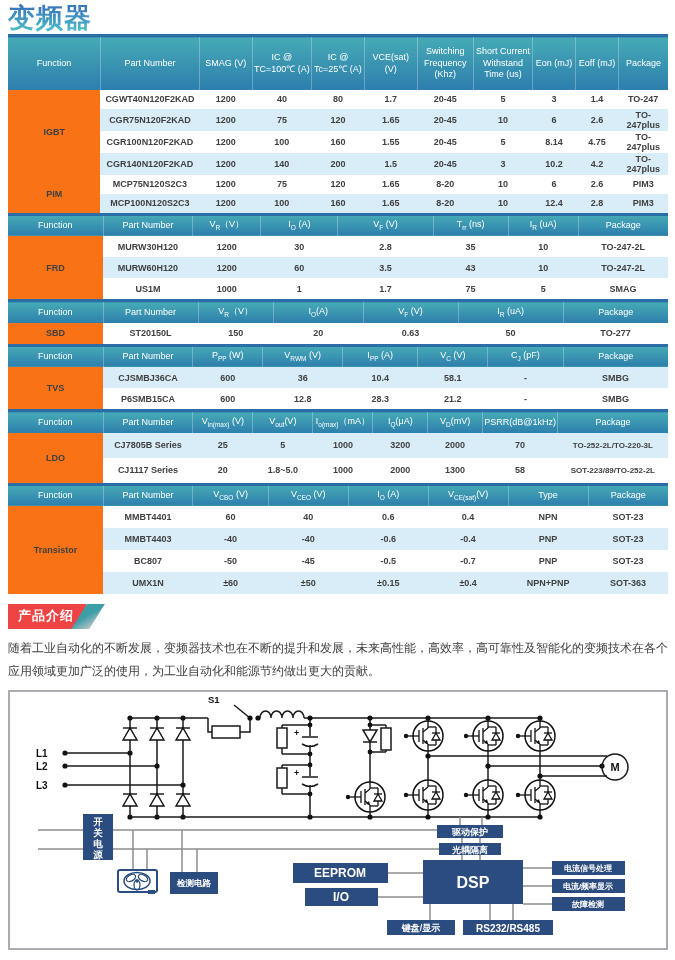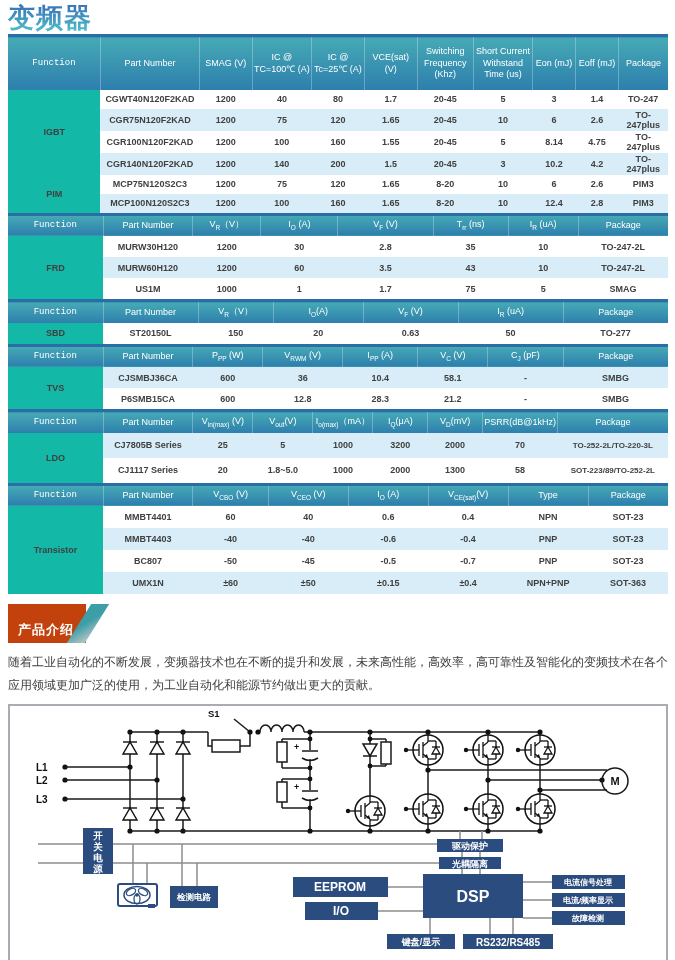--- a/index.html
+++ b/index.html
@@ -15,28 +15,28 @@
   }
 
   
   table.spec{ width:660px; border-collapse:collapse; table-layout:fixed; }
   table.spec th{
     background:linear-gradient(180deg,#46aab5 0%,#2d7ead 100%);
     color:#fff; font-weight:400; font-size:9px; line-height:1.3;
     text-align:center; vertical-align:middle; padding:2px 1px;
     border-left:1px solid rgba(255,255,255,.28);
   }
-  table.spec th:first-child{ border-left:none;font-family:Liberation Mono, monospace; }
+  table.spec th:first-child{ border-left:none; }
   table.spec thead tr{ border-top:3px solid #2b6da6; }
   table.spec td{
     font-size:9px; font-weight:bold; color:#404040; text-align:center;
     vertical-align:middle; padding:1px 2px; background:#fff;
     word-wrap:break-word;
   }
-  table.spec td.fn-cell{ background:#14b8a6; }
+  table.spec td.fn-cell{ background:#f97316; }
   table.stripe-even tbody tr:nth-of-type(even) td:not(.fn-cell){ background:#d8edf7; }
   table.stripe-odd  tbody tr:nth-of-type(odd)  td:not(.fn-cell){ background:#d8edf7; }
   sub{ font-size:6.5px; }
 
   .t0 thead tr{ height:54px; border-top-width:4px; } .t0 tbody tr{ height:19px; }
   .t1 thead tr,.t2 thead tr,.t3 thead tr,.t4 thead tr,.t5 thead tr{ height:22px; }
   .t1 tbody tr,.t2 tbody tr,.t3 tbody tr{ height:21px; }
   .t4 tbody tr{ height:25px; } .t5 tbody tr{ height:22px; }
 
   .t0 th:nth-child(1){width:14%}  .t0 th:nth-child(2){width:15%} .t0 th:nth-child(3){width:8%}
@@ -55,22 +55,22 @@
   .t4 th:nth-child(1){width:14.4%}.t4 th:nth-child(2){width:13.6%}.t4 th:nth-child(3){width:9.1%}
   .t4 th:nth-child(4){width:9.1%} .t4 th:nth-child(5){width:9.1%} .t4 th:nth-child(6){width:8.3%}
   .t4 th:nth-child(7){width:8.3%} .t4 th:nth-child(8){width:11.4%}.t4 th:nth-child(9){width:16.7%}
   .t4 td:last-child{ font-size:8px; }
   .t5 th:nth-child(1){width:14.4%}.t5 th:nth-child(2){width:13.6%}.t5 th:nth-child(3){width:11.4%}
   .t5 th:nth-child(4){width:12.1%}.t5 th:nth-child(5){width:12.1%}.t5 th:nth-child(6){width:12.1%}
   .t5 th:nth-child(7){width:12.1%}.t5 th:nth-child(8){width:12.1%}
 
   
   .badge{
-    display:inline-block; position:relative; background:#c2410c; color:#fff;
-    font-size:13px; font-weight:bold; padding:17px 12px 4px 10px; margin:10px 0 6px 0;
+    display:inline-block; position:relative; background:#ef4444; color:#fff;
+    font-size:13px; font-weight:bold; padding:3px 12px 4px 10px; margin:10px 0 6px 0;
     letter-spacing:1px;
   }
   .badge::after{
     content:''; position:absolute; right:-11px; top:0; width:18px; height:100%;
     background:linear-gradient(135deg,#3d9ea7 45%,#b9c6c8 100%);
     transform:skewX(-32deg);
   }
   .intro-text{
     font-size:12px; color:#404040; line-height:1.85; width:660px; margin-top:2px;
     text-align:justify;

